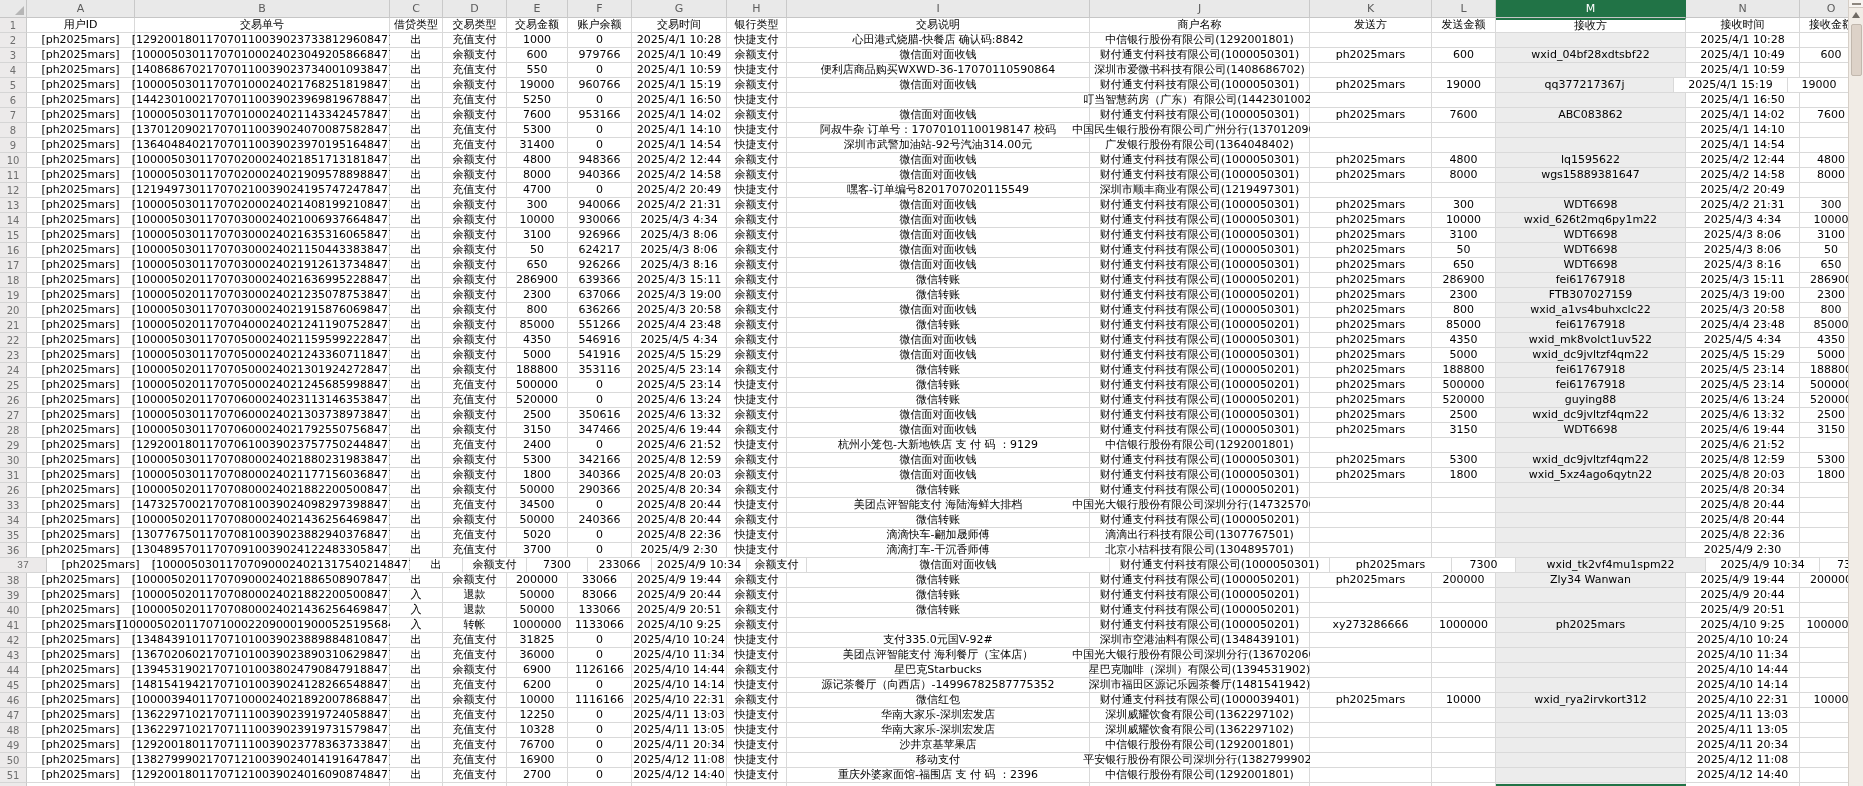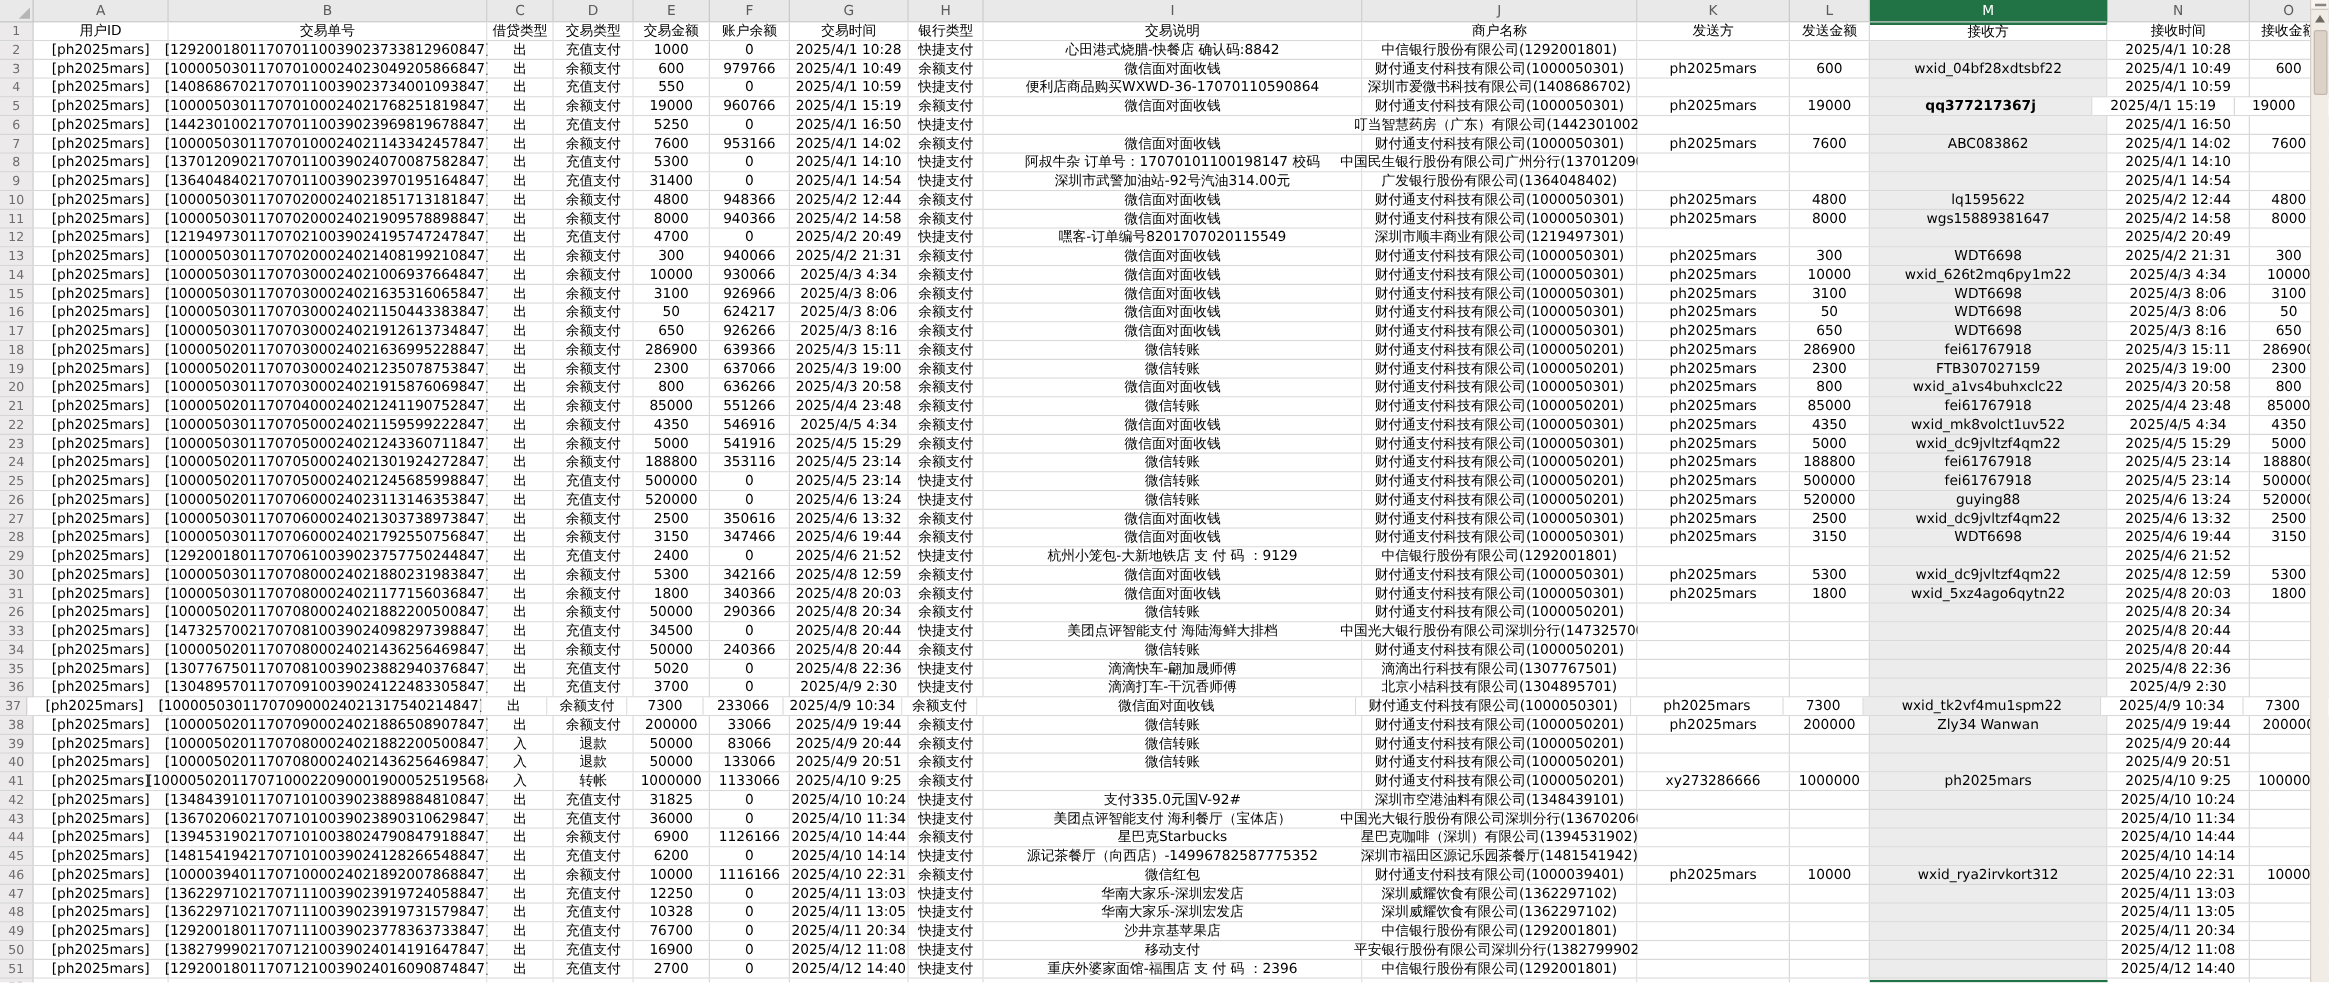--- a/index.html
+++ b/index.html
@@ -184,21 +184,21 @@
         <div class="cell" style="width: 53px;">出</div>
         <div class="cell" style="width: 64px;">余额支付</div>
         <div class="cell" style="width: 61px;">19000</div>
         <div class="cell" style="width: 64px;">960766</div>
         <div class="cell" style="width: 95px;">2025/4/1 15:19</div>
         <div class="cell" style="width: 60px;">余额支付</div>
         <div class="cell" style="width: 303px;">微信面对面收钱</div>
         <div class="cell" style="width: 220px;">财付通支付科技有限公司(1000050301)</div>
         <div class="cell" style="width: 122px;">ph2025mars</div>
         <div class="cell" style="width: 64px;">19000</div>
-        <div class="cell selcol" style="width: 178px; font-weight: bold;">qq377217367j</div>
+        <div class="cell selcol" style="width: 178px;">qq377217367j</div>
         <div class="cell" style="width: 114px;">2025/4/1 15:19</div>
         <div class="cell" style="width: 63px;">19000</div>
       </div>
       <div class="grid-row">
         <div class="rownum" style="width: 27px;">6</div>
         <div class="cell" style="width: 108px;">[ph2025mars]</div>
         <div class="cell" style="width: 255px;">[144230100217070110039023969819678847]</div>
         <div class="cell" style="width: 53px;">出</div>
         <div class="cell" style="width: 64px;">充值支付</div>
         <div class="cell" style="width: 61px;">5250</div>
@@ -747,21 +747,21 @@
         <div class="cell" style="width: 60px;">快捷支付</div>
         <div class="cell" style="width: 303px;">滴滴打车-干沉香师傅</div>
         <div class="cell" style="width: 220px;">北京小桔科技有限公司(1304895701)</div>
         <div class="cell" style="width: 122px;"></div>
         <div class="cell" style="width: 64px;"></div>
         <div class="cell selcol" style="width: 190px;"></div>
         <div class="cell" style="width: 114px;">2025/4/9 2:30</div>
         <div class="cell" style="width: 63px;"></div>
       </div>
       <div class="grid-row">
-        <div class="rownum" style="width: 22px;">37</div>
+        <div class="rownum" style="width: 47px; font-family: Liberation Mono, monospace;">37</div>
         <div class="cell" style="width: 108px;">[ph2025mars]</div>
         <div class="cell" style="width: 255px;">[100005030117070900024021317540214847]</div>
         <div class="cell" style="width: 53px;">出</div>
         <div class="cell" style="width: 64px;">余额支付</div>
         <div class="cell" style="width: 61px;">7300</div>
         <div class="cell" style="width: 64px;">233066</div>
         <div class="cell" style="width: 95px;">2025/4/9 10:34</div>
         <div class="cell" style="width: 60px;">余额支付</div>
         <div class="cell" style="width: 303px;">微信面对面收钱</div>
         <div class="cell" style="width: 220px;">财付通支付科技有限公司(1000050301)</div>

